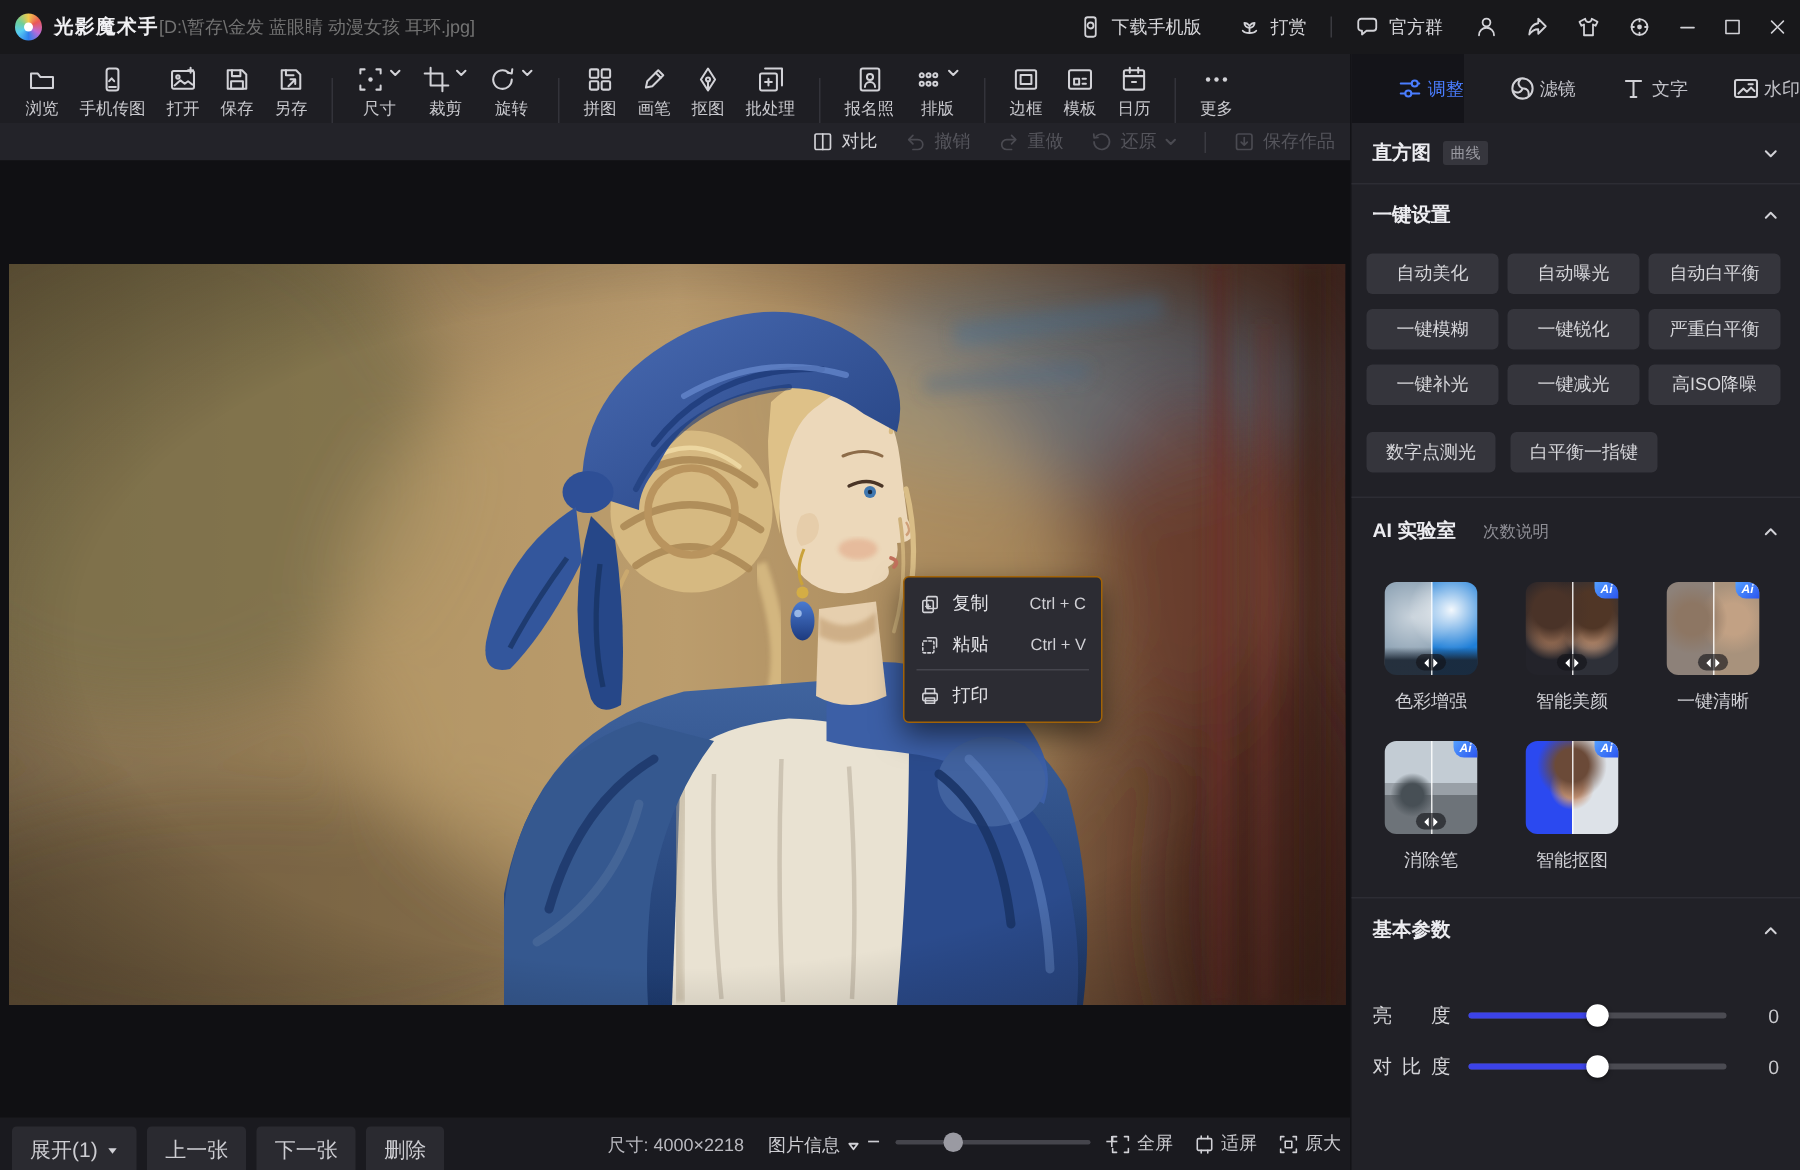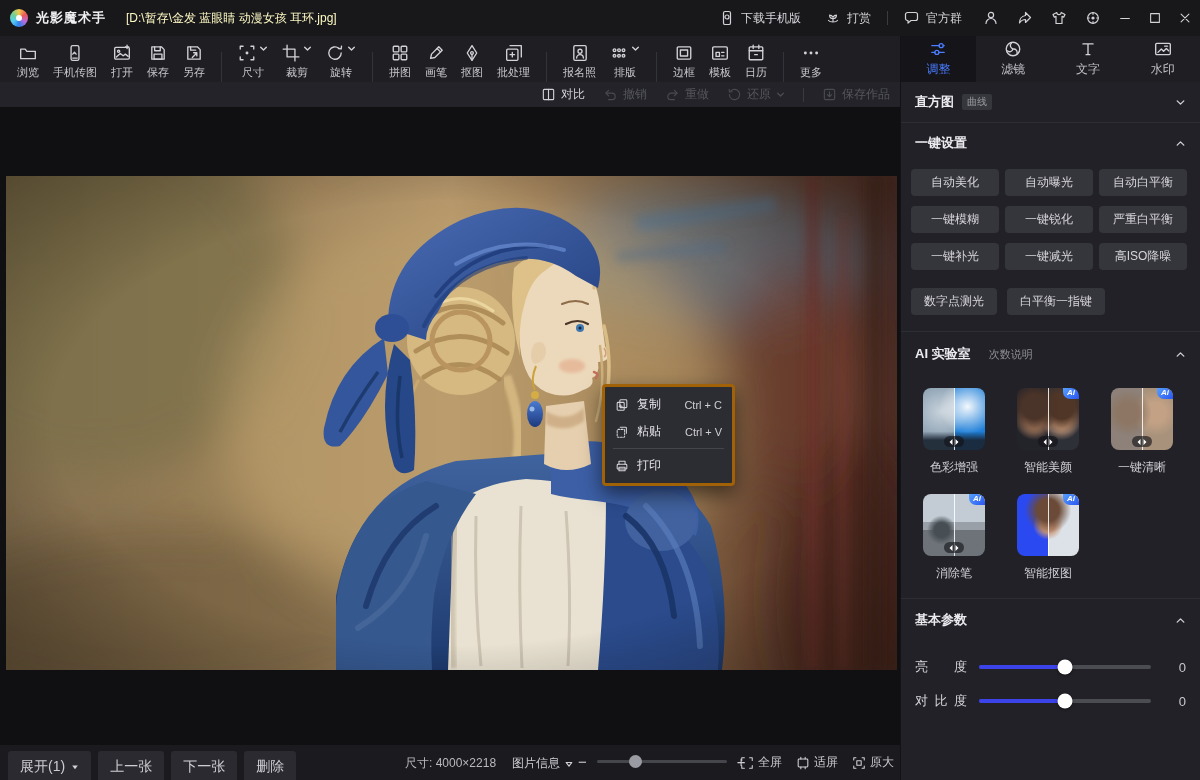--- a/index.html
+++ b/index.html
@@ -7,60 +7,60 @@
     font-family:"Liberation Sans","DejaVu Sans",sans-serif; -webkit-user-select:none; user-select:none; }
   .ic svg{display:block}
   .ic path,.ic rect,.ic circle,.ic polyline{stroke:#d2d2d7;fill:none;stroke-width:1.2;stroke-linecap:round;stroke-linejoin:round}
   .ic .fdot{fill:#d2d2d7;stroke:none}
   
   .titlebar{position:absolute;left:0;top:0;width:1200px;height:36px;background:#18181b;display:flex;align-items:center;z-index:30}
   .logo{width:18px;height:18px;border-radius:50%;margin:0 8px 0 10px;position:relative;
     background:conic-gradient(#f2c94c,#eb5757,#bb6bd9,#2f80ed,#56ccf2,#6fcf97,#f2c94c)}
   .logo::after{content:"";position:absolute;left:6px;top:6px;width:6px;height:6px;border-radius:50%;background:#fff}
   .appname{color:#f1f1f4;font-size:13px;font-weight:bold;letter-spacing:1px}
-  .filepath{color:#fef9c3;font-size:12px;margin-left:20px}
+  .filepath{color:#737373;font-size:12px;}
   .tb-right{margin-left:auto;display:flex;align-items:center;gap:0;height:100%}
   .tb-link{display:flex;align-items:center;gap:6px;color:#d6d6da;font-size:12px;padding:0 12px;height:100%;cursor:default}
   .tb-vsep{width:1px;height:14px;background:#3a3a40;margin:0 4px}
   .tb-iconbtn{width:34px;height:100%;display:flex;align-items:center;justify-content:center}
   .winbtn{width:30px;height:100%;display:flex;align-items:center;justify-content:center}
   
   .toolbar{position:absolute;left:0;top:36px;width:900px;height:46px;background:#1e1e23;display:flex;align-items:flex-end;padding-left:10px}
   .tb-item{display:flex;flex-direction:column;align-items:center;gap:2px;color:#c9c9ce;font-size:11px;padding:2px 7px;white-space:nowrap}
   .tb-item .row{display:flex;align-items:flex-start;gap:3px;height:19px}
   .tsep{width:1px;height:30px;background:#33333a;margin:0 9px}
   
   .editbar{position:absolute;left:0;top:82px;width:900px;height:25px;background:#232329;display:flex;align-items:center;justify-content:flex-end;padding-right:10px;gap:18px}
   .eb-item{display:flex;align-items:center;gap:5px;color:#d5d5d9;font-size:12px}
   .eb-item.disabled{color:#55555c}
   .eb-item.disabled .ic path,.eb-item.disabled .ic rect,.eb-item.disabled .ic circle{stroke:#4a4a51}
   .eb-sep{width:1px;height:14px;background:#3a3a41}
   
   .canvas{position:absolute;left:0;top:107px;width:900px;height:638px;background:#101013;overflow:hidden}
   .photo{position:absolute;left:6px;top:69px;width:891px;height:494px}
   
-  .ctx{position:absolute;left:602px;top:277px;width:133px;background:#2c2c33;border:3px solid #a16207;border-radius:4px;box-shadow:0 8px 20px rgba(0,0,0,.55);padding:4px 0;z-index:10}
+  .ctx{position:absolute;left:602px;top:277px;width:133px;background:#2c2c33;border:1px solid #a16207;border-radius:4px;box-shadow:0 8px 20px rgba(0,0,0,.55);padding:4px 0;z-index:10}
   .ctx-item{display:flex;align-items:center;height:27px;padding:0 10px;color:#e5e5e9;font-size:12px;gap:8px}
   .ctx-sc{margin-left:auto;font-size:11px;color:#cfcfd4}
   .ctx-sep{height:1px;background:#45454d;margin:3px 8px}
   
   .statusbar{position:absolute;left:0;top:745px;width:900px;height:35px;background:#1a1a1f}
   .sb-left{position:absolute;left:8px;top:6px;display:flex;gap:7px}
   .sbtn{background:#2a2a30;border-radius:3px;height:23px;padding:16px 12px;color:#cdcdd2;font-size:14px;display:flex;align-items:center;gap:6px;white-space:nowrap}
   .sb-mid{position:absolute;left:405px;top:10px;display:flex;align-items:center;gap:16px;color:#b9b9bf;font-size:12px}
   .sb-info{display:flex;align-items:center;gap:5px;color:#cdcdd2}
   .sb-zoom{position:absolute;left:578px;top:8px;display:flex;align-items:center;gap:10px;color:#cdcdd2;font-size:15px}
   .ztrack{position:relative;width:130px;height:3px;background:#45454c;border-radius:2px}
   .zthumb{position:absolute;left:32px;top:-5px;width:13px;height:13px;border-radius:50%;background:#9a9aa2}
   .sb-right{position:absolute;right:6px;top:9px;display:flex;align-items:center;gap:14px;color:#c9c9ce;font-size:12px}
   .sb-tool{display:flex;align-items:center;gap:4px}
   
   .panel{position:absolute;left:900px;top:36px;width:300px;height:744px;background:#212127;border-left:1px solid #131317}
   .ptabs{display:flex;height:46px;background:#1e1e23}
-  .ptab{width:75px;height:46px;display:flex;flex-direction:column;align-items:center;justify-content:center;gap:3px;color:#c3c3c9;font-size:12px}
+  .ptab{width:75px;height:46px;display:flex;flex-direction:row;align-items:center;justify-content:flex-end;gap:3px;color:#c3c3c9;font-size:12px}
   .ptab.active{background:#141419;color:#4a7dff}
   .ptab.active .ic path,.ptab.active .ic rect,.ptab.active .ic circle{stroke:#4a7dff}
   .psec-head{display:flex;align-items:center;padding:0 14px;height:34px}
   .psec-title{color:#ececf0;font-size:13px;font-weight:bold}
   .pbadge{background:#36363d;color:#9b9ba2;font-size:10px;padding:1px 5px;border-radius:2px;margin-left:8px}
   .pnote{color:#8f8f96;font-size:11px;margin-left:18px}
   .chev{margin-left:auto}
   .pdiv{height:1px;background:#2d2d34;margin:0 0}
   .okgrid{display:grid;grid-template-columns:repeat(3,88px);gap:10px 6px;padding:6px 10px 0}
   .okbtn{width:88px;height:27px;background:#35353c;border-radius:4px;color:#d6d6da;font-size:12px;display:flex;align-items:center;justify-content:center;white-space:nowrap}
@@ -88,21 +88,21 @@
       radial-gradient(circle at 28% 40%, #8d7663 0 18%, transparent 40%),
       radial-gradient(circle at 72% 40%, #c2a184 0 18%, transparent 40%),
       linear-gradient(to right,#8d8179 0 50%, #a8927c 50%)}
   .t-erase{background:
       radial-gradient(circle at 30% 58%, #474f55 0 13%, transparent 26%),
       linear-gradient(to bottom,#c3ccd4 0 45%, #99a0a7 45% 58%, #6d7379 58%)}
   .t-cut{background:
       radial-gradient(circle at 50% 26%, #6b4a38 0 20%, transparent 42%),
       radial-gradient(circle at 50% 50%, #c89678 0 16%, transparent 34%),
       linear-gradient(to right,#2b49f0 0 50%, #dde2e8 50%)}
-  .pslider{display:flex;align-items:center;padding:0 14px;height:20px;margin-top:16px}
+  .pslider{display:flex;align-items:center;padding:0 14px;height:20px;margin-top:26px}
   .psl-label{width:52px;color:#d6d6da;font-size:13px;text-align:justify;text-align-last:justify;display:inline-block}
   .ptrack{position:relative;width:172px;height:4px;background:#4b4b52;border-radius:2px;margin-left:12px}
   .pfill{position:absolute;left:0;top:0;height:4px;width:50%;background:#3c43e8;border-radius:2px}
   .pthumb{position:absolute;left:50%;top:50%;transform:translate(-50%,-50%);width:15px;height:15px;border-radius:50%;background:#fff;box-shadow:0 1px 3px rgba(0,0,0,.5)}
   .pvalue{margin-left:auto;color:#c9c9cd;font-size:13px}
 </style>
 </head>
 <body>
 
 <div class="titlebar">

